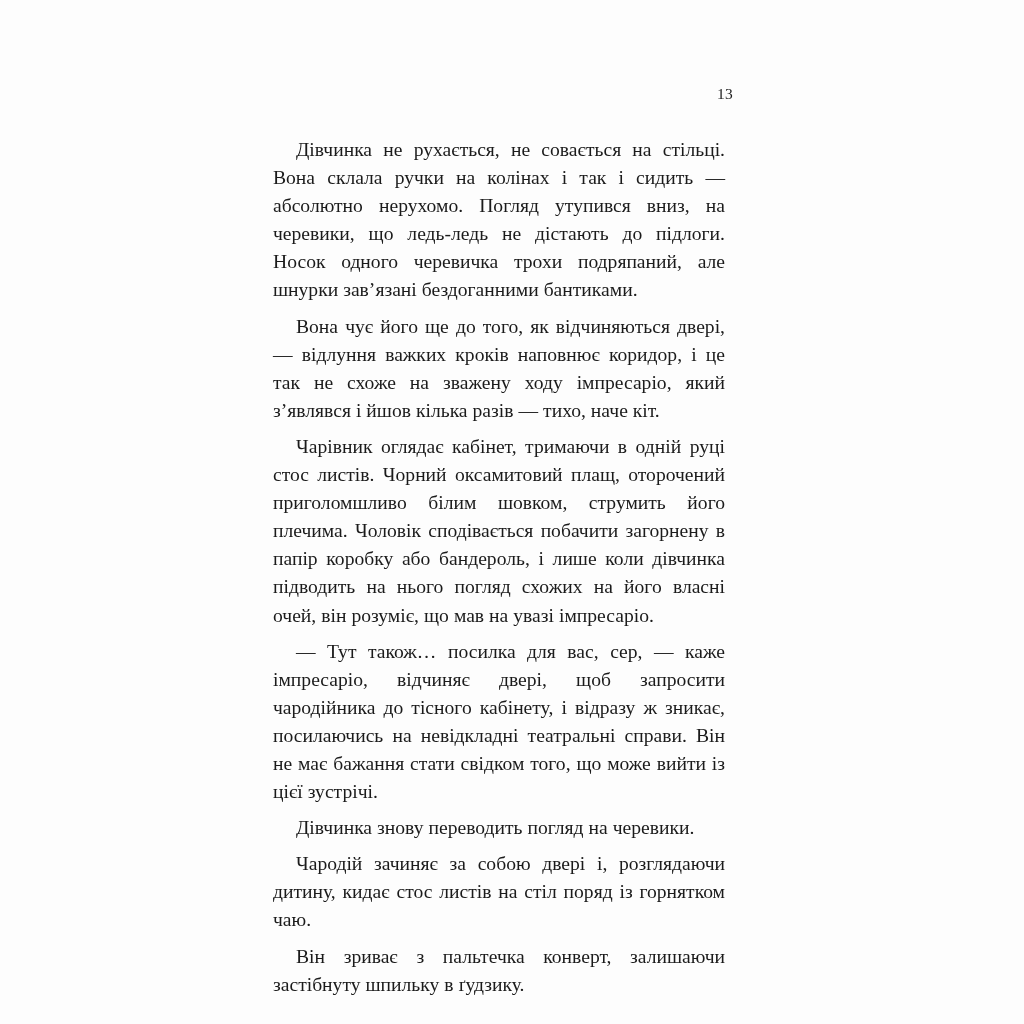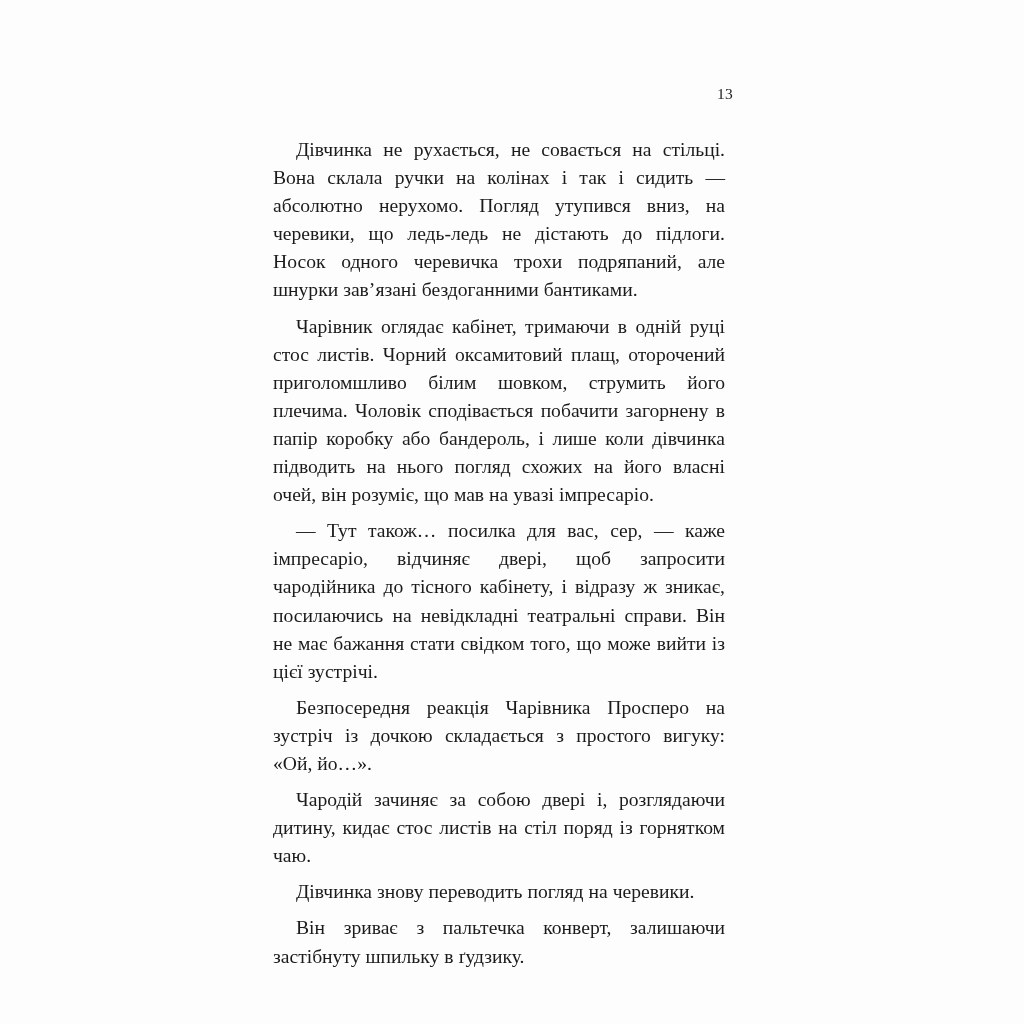--- a/index.html
+++ b/index.html
@@ -66,21 +66,21 @@
 </style>
 </head>
 <body>
 
 <div class="page">
 
   <div class="folio">13</div>
 
   <div class="textblock">
     <p>Дівчинка не рухається, не совається на стільці. Вона склала ручки на колінах і так і сидить — абсолютно нерухомо. Погляд утупився вниз, на черевики, що ледь-ледь не дістають до підлоги. Носок одного черевичка трохи подряпаний, але шнурки зав’язані бездоганними бантиками.</p>
+    <p>Вона чує його ще до того, як відчиняються двері, — відлуння важких кроків наповнює коридор, і це так не схоже на зважену ходу імпресаріо, який з’являвся і йшов кілька разів — тихо, наче кіт.</p>
     <p>Чарівник оглядає кабінет, тримаючи в одній руці стос листів. Чорний оксамитовий плащ, оторочений приголомшливо білим шовком, струмить його плечима. Чоловік сподівається побачити загорнену в папір коробку або бандероль, і лише коли дівчинка підводить на нього погляд схожих на його власні очей, він розуміє, що мав на увазі імпресаріо.</p>
     <p>— Тут також… посилка для вас, сер, — каже імпресаріо, відчиняє двері, щоб запросити чародійника до тісного кабінету, і відразу ж зникає, посилаючись на невідкладні театральні справи. Він не має бажання стати свідком того, що може вийти із цієї зустрічі.</p>
-    <p>Безпосередня реакція Чарівника Просперо на зустріч із дочкою складається з простого вигуку: «Ой, йо…».</p>
+    <p>Дівчинка знову переводить погляд на черевики.</p>
     <p>Чародій зачиняє за собою двері і, розглядаючи дитину, кидає стос листів на стіл поряд із горнятком чаю.</p>
-    <p>Дівчинка знову переводить погляд на черевики.</p>
     <p>Він зриває з пальтечка конверт, залишаючи застібнуту шпильку в ґудзику.</p>
   </div>
 
 </div>
 
 </body></html>

